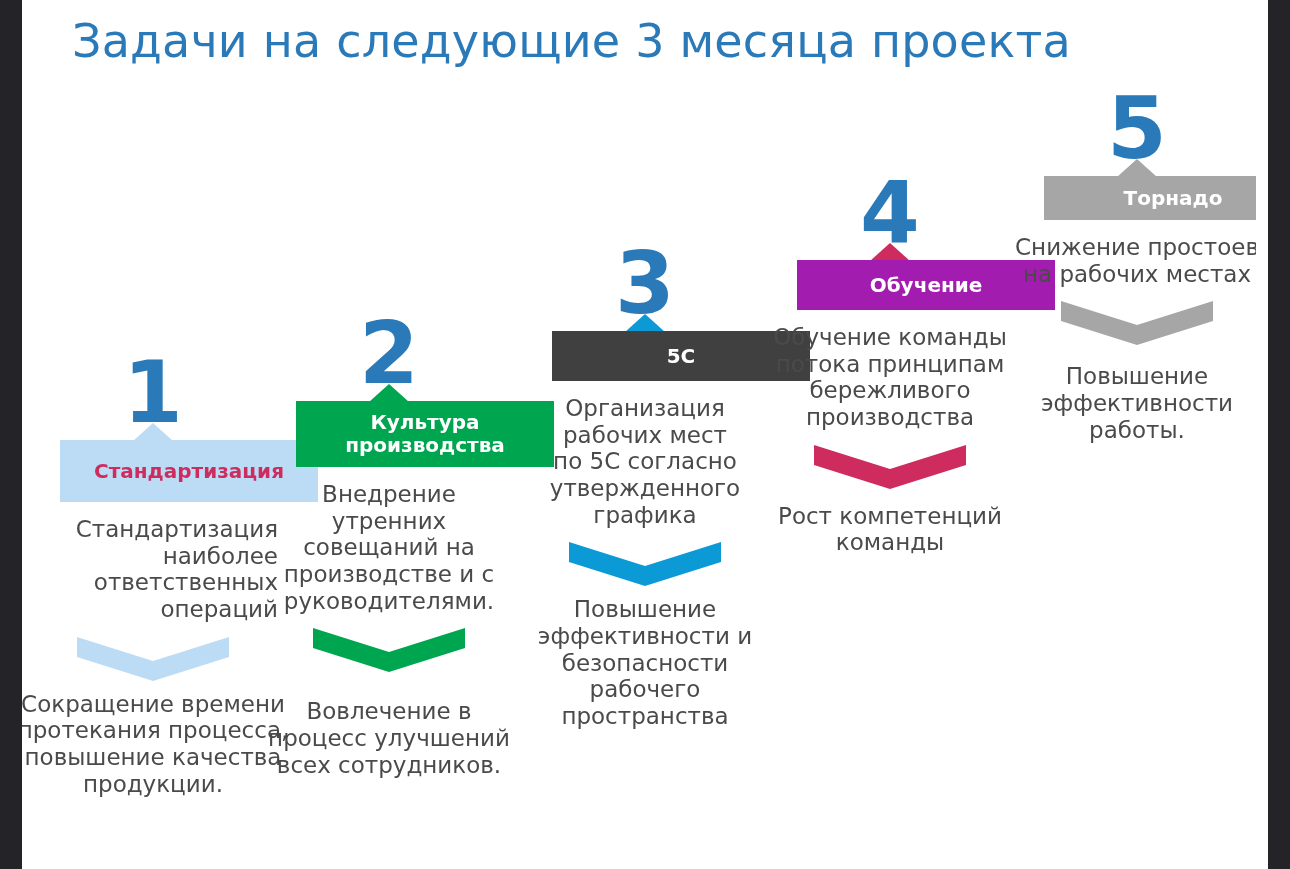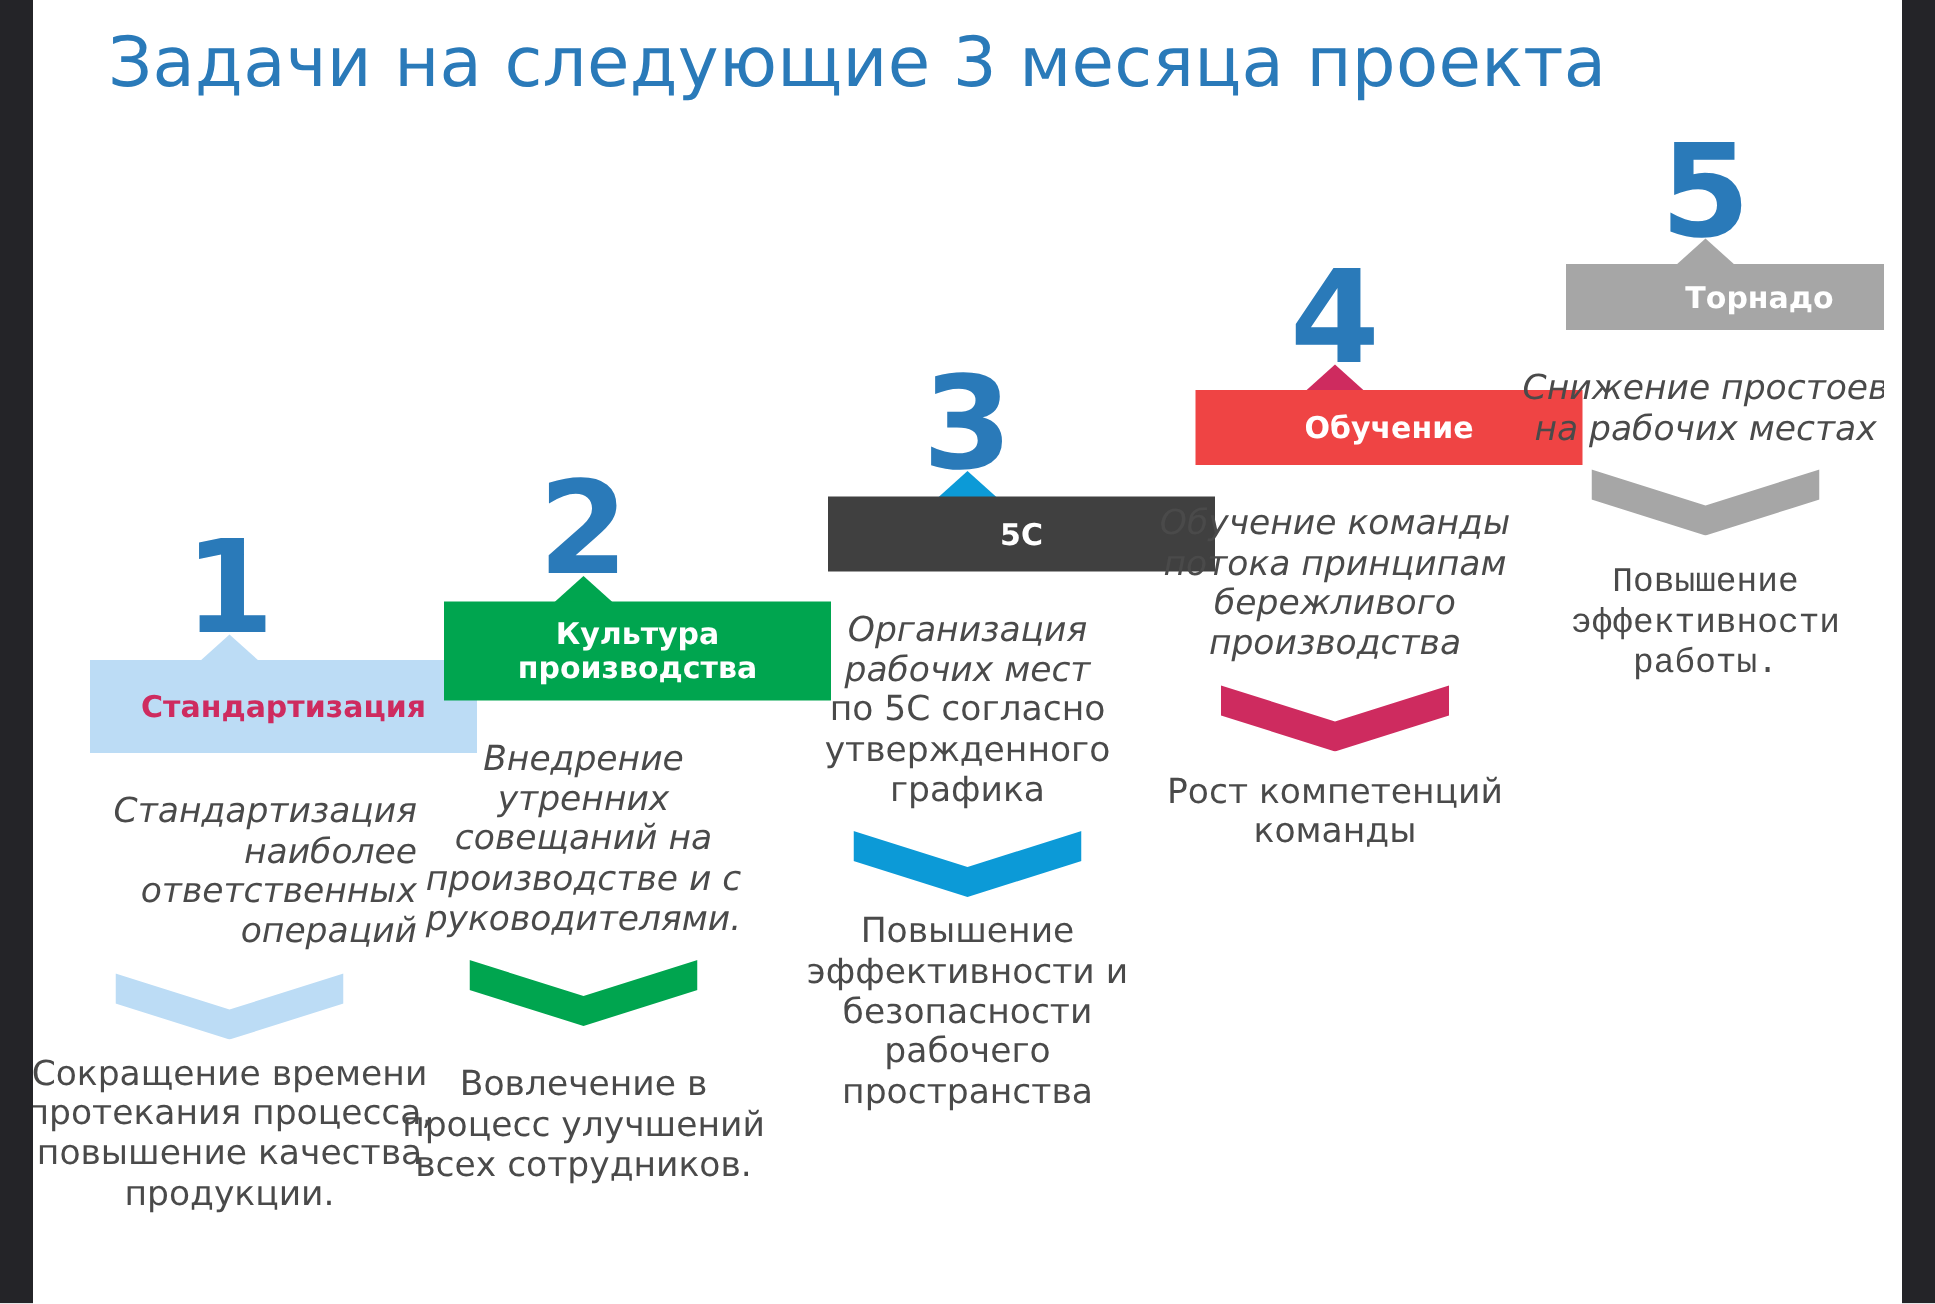--- a/index.html
+++ b/index.html
@@ -86,21 +86,21 @@
     padding:10px 8px;
   }
 
   .body-text {
     text-align:center;
     font-size:23px;
     line-height:1.16;
     color:#4a4a4a;
     padding:0 4px;
   }
-  .body-text.t1 { margin-top:26px;font-style:italic; }
+  .body-text.t1 { margin-top:14px; }
 
   .chevron {
     width:152px;
     height:46px;
     margin:12px auto 10px auto;
   }
   .chevron svg { display:block; width:152px; height:46px; }
 
   
   #step-1 { left:14px; top:352px; }
@@ -115,29 +115,29 @@
   #step-2 .banner-notch { color:#00a54f; }
   #step-2 .t2 { margin-top:26px; }
 
   
   #step-3 { left:506px; top:243px; }
   #step-3 .banner { background:#404040; color:#ffffff; min-height:50px; }
   #step-3 .banner-notch { color:#0c9ad7; }
 
   
   #step-4 { left:751px; top:172px; }
-  #step-4 .banner { background:#ef4444; color:#ffffff; min-height:50px; }
+  #step-4 .banner { background:#a21caf; color:#ffffff; min-height:50px; }
   #step-4 .banner-notch { color:#ce2b5f; }
   #step-4 .t2 { margin-top:14px; }
 
   
   #step-5 { left:998px; top:88px; }
   #step-5 .banner { background:#a6a6a6; color:#ffffff; min-height:44px; }
   #step-5 .banner-notch { color:#a6a6a6; }
-  #step-5 .t2 { margin-top:18px;font-family:Liberation Mono, monospace; }
+  #step-5 .t2 { margin-top:18px; }
 </style>
 </head>
 <body>
 
 <div id="slide">
 
   <div id="canvas">
 
     <div id="page-title">Задачи на следующие 3 месяца проекта</div>
 

